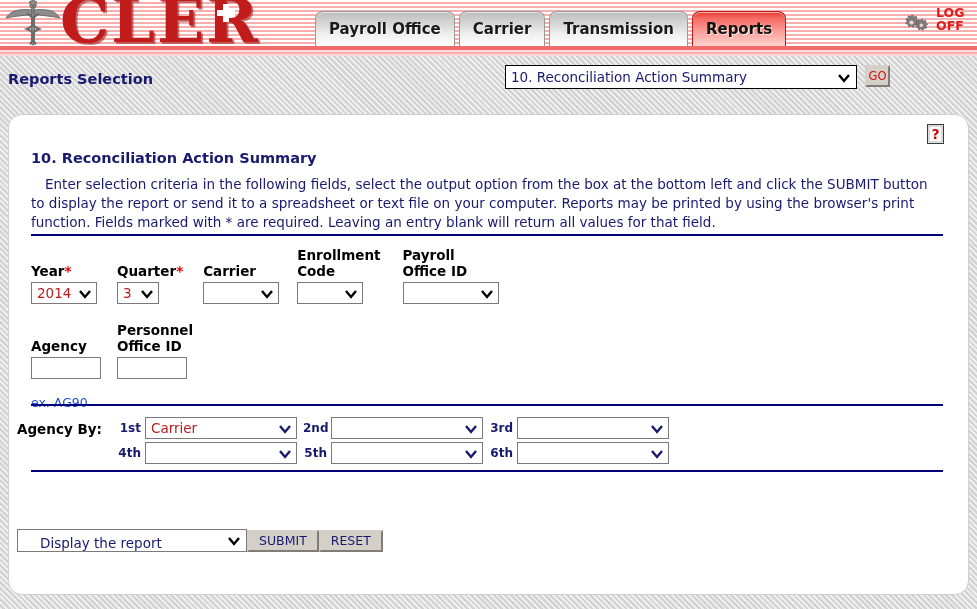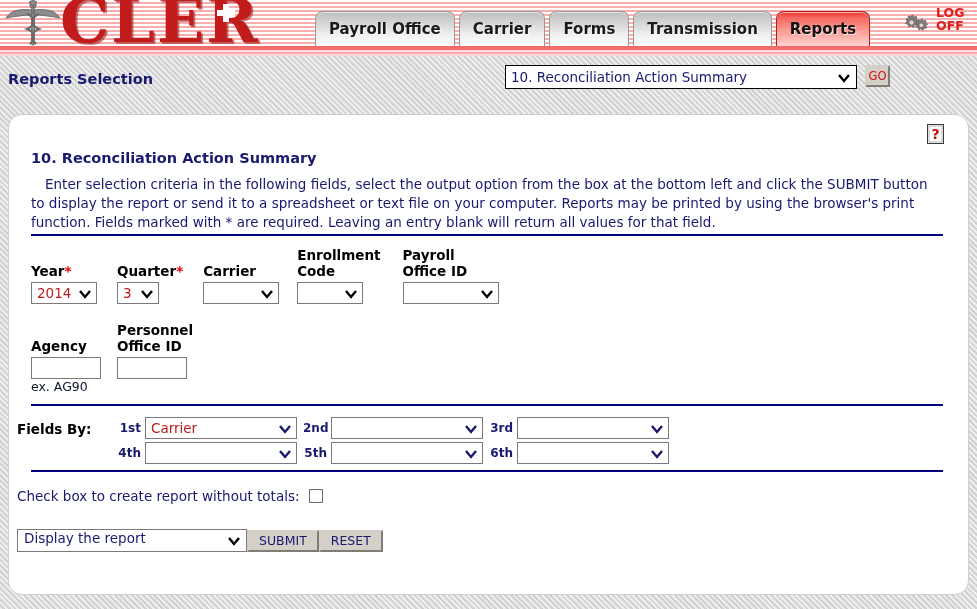--- a/index.html
+++ b/index.html
@@ -134,39 +134,39 @@
   .sel-box, .txt-box {
     border:1px solid #7a7a7a; background:#fff; height:22px;
     font-size:13.5px; color:#b91c1c;
     display:flex; align-items:center;
     position:relative;
     font-family:"DejaVu Sans","Liberation Sans",sans-serif;
   }
   .sel-box { padding-left:5px; padding-right:20px; }
   .sel-box .caret { position:absolute; right:4px; top:4px; }
   .txt-box { padding-left:4px; }
-  .hint { font-size:12.5px; color:#0f172a; margin-top:0; }
+  .hint { font-size:12.5px; color:#1d4ed8; margin-top:16px; }
 
   
   .orderby-label {
     position:absolute; left:30px; top:419px;
     font-size:13.5px; font-weight:bold; color:#000;
   }
   .ord-num { font-size:12px; color:#191970; font-weight:bold; width:24px; text-align:right; margin-right:4px; }
   .ord-sel { width:152px; }
 
   .chk-row { position:absolute; left:30px; top:487px; display:flex; align-items:center; }
   .chk-label { font-size:13.5px; color:#191970; }
   .chkbox { width:14px; height:14px; border:1px solid #6e6e6e; background:#fff; margin-left:9px; }
 
   .bottom-row { position:absolute; left:30px; top:529px; display:flex; align-items:center; }
   .out-select {
     width:230px; height:23px; border:1px solid #7a7a7a; background:#fff;
-    font-size:13.5px; color:#191970; padding:0 22px 0 6px;
-    display:flex; align-items:flex-start; position:relative;
+    font-size:13.5px; color:#191970; padding:0 22px 0 22px;
+    display:flex; align-items:flex-end; position:relative;
   }
   .out-select .caret { position:absolute; right:5px; top:4px; }
   .act-btn {
     margin-left:0; height:22px; padding:0 10px;
     border:2px outset #d4d0c8; background:#d4d0c8;
     color:#191970; font-size:12.5px;
     display:flex; align-items:center; justify-content:center;
     font-family:"DejaVu Sans","Liberation Sans",sans-serif;
   }
 </style>
@@ -195,23 +195,20 @@
   <div class="logo-cross"></div>
 
   <div class="tabs">
     <div class="tab">
         <span>Payroll Office</span>
       </div>
     <div class="tab">
         <span>Carrier</span>
       </div>
     <div class="tab">
-        <span>Forms</span>
-      </div>
-    <div class="tab">
         <span>Transmission</span>
       </div>
     <div class="tab active">
         <span>Reports</span>
       </div>
   </div>
 
   <svg class="gears" viewBox="0 0 34 22">
     <g fill="#7d7d7d" stroke="#5d5d5d" stroke-width="0.7">
       <path d="M11 4 l2.6 .6 1.8-1.9 1.6 2.2 2.6-.4 -.3 2.7 2.3 1.4 -2.1 1.7 .7 2.6 -2.7 .1 -1.2 2.4 -2.1-1.7 -2.4 1.2 -.7-2.6 -2.6-.7 1.5-2.2 -1-2.5 2.6-.5z"></path>
@@ -317,21 +314,21 @@
       <div class="fld-label" style="white-space:pre-line; height:32px;">Personnel
 Office ID</div>
       <div class="txt-box" style="width:70px;">
         <span></span>
       </div>
     </div>
   </div>
 
   <div class="hr-navy" style="top:289px;"></div>
 
-  <div class="orderby-label" style="top:306px; left:8px;">Fields By:</div>
+  <div class="orderby-label" style="top:306px; left:8px;">Agency By:</div>
 
   <div class="frow" style="left:108px; top:302px; align-items:center;">
     <div class="ord-num">1st</div>
     <div class="sel-box ord-sel">
       <span>Carrier</span>
       <svg class="caret" width="14" height="14" viewBox="0 0 14 14">
           <path d="M2 4 L7 10 L12 4" fill="none" stroke="#191970" stroke-width="2.4"></path>
         </svg>
     </div>
     <div class="ord-num" style="margin-left:6px;">2nd</div>
@@ -369,24 +366,20 @@
     <div class="sel-box ord-sel">
       <span></span>
       <svg class="caret" width="14" height="14" viewBox="0 0 14 14">
           <path d="M2 4 L7 10 L12 4" fill="none" stroke="#191970" stroke-width="2.4"></path>
         </svg>
     </div>
   </div>
 
   <div class="hr-navy" style="top:355px;"></div>
 
-  <div class="chk-row" style="left:8px; top:373px;">
-    <span class="chk-label">Check box to create report without totals:</span>
-    <span class="chkbox"></span>
-  </div>
 
   <div class="bottom-row" style="left:8px; top:414px;">
     <div class="out-select">
       <span>Display the report</span>
       <svg class="caret" width="14" height="14" viewBox="0 0 14 14">
           <path d="M2 4 L7 10 L12 4" fill="none" stroke="#000" stroke-width="2.4"></path>
         </svg>
     </div>
     <div class="act-btn">SUBMIT</div>
     <div class="act-btn">RESET</div>

